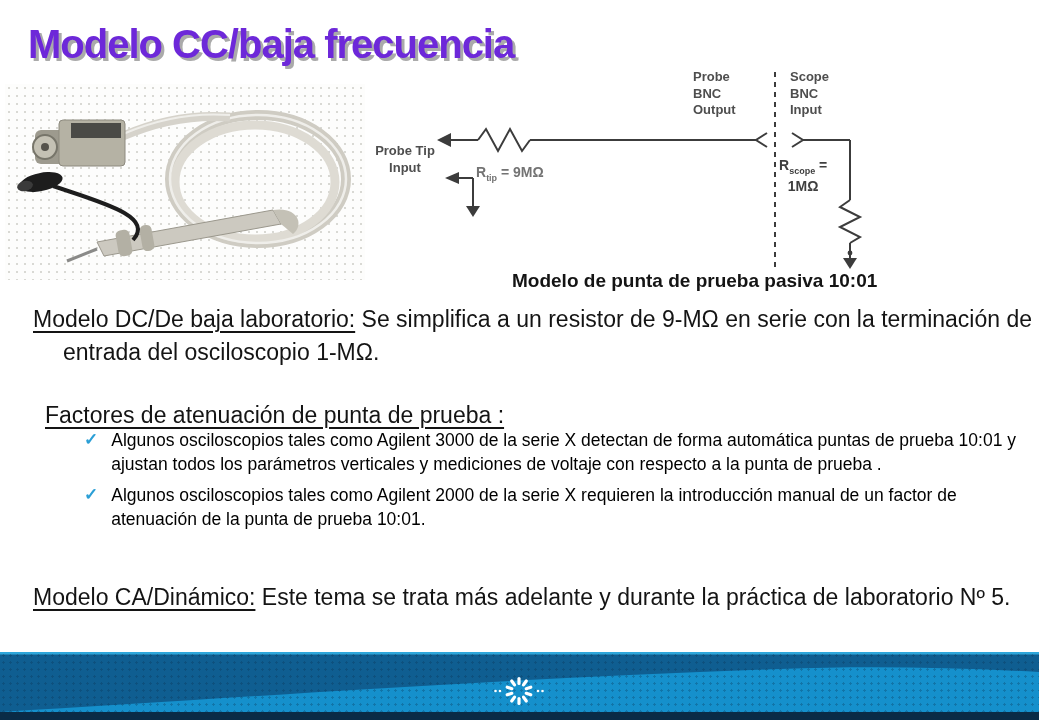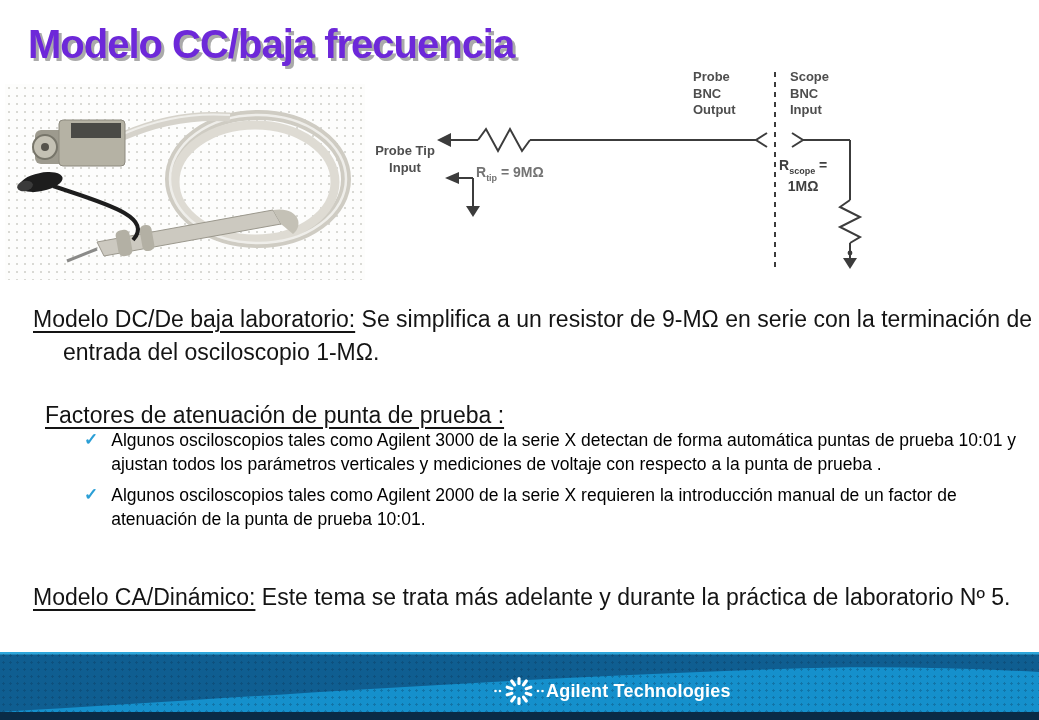--- a/index.html
+++ b/index.html
@@ -157,20 +157,21 @@
       <div>BNC</div>
       <div>Input</div>
     </div>
     <div class="dlabel lbl-rscope">
       <span>R</span><sub>scope</sub>
       <span>=</span>
       <span class="val">1MΩ</span>
     </div>
   </div>
 
+  <p class="caption">Modelo de punta de prueba pasiva 10:01</p>
 
   <p class="para para-1">
     <span class="uline">Modelo DC/De baja laboratorio:</span>
     <span>Se simplifica a un resistor de 9-MΩ en serie con la terminación de entrada del osciloscopio 1-MΩ.</span>
   </p>
 
   <h2 class="subhead">
     <span class="uline">Factores de atenuación de punta de prueba :</span>
   </h2>
 
@@ -221,16 +222,15 @@
               <rect x="-1.6" y="-14" width="3.2" height="8" rx="1.6"></rect>
               <rect x="-1.6" y="6" width="3.2" height="8" rx="1.6"></rect>
             </g>
           <circle cx="-19" cy="0" r="1.3"></circle>
             <circle cx="-23.5" cy="0" r="1.3"></circle>
           <circle cx="19" cy="0" r="1.3"></circle>
             <circle cx="23.5" cy="0" r="1.3"></circle>
         </g>
       </g>
     </svg>
-    <p class="brand">Agilent Technologies</p>
   </div>
 
 </div>
 
 </body></html>

